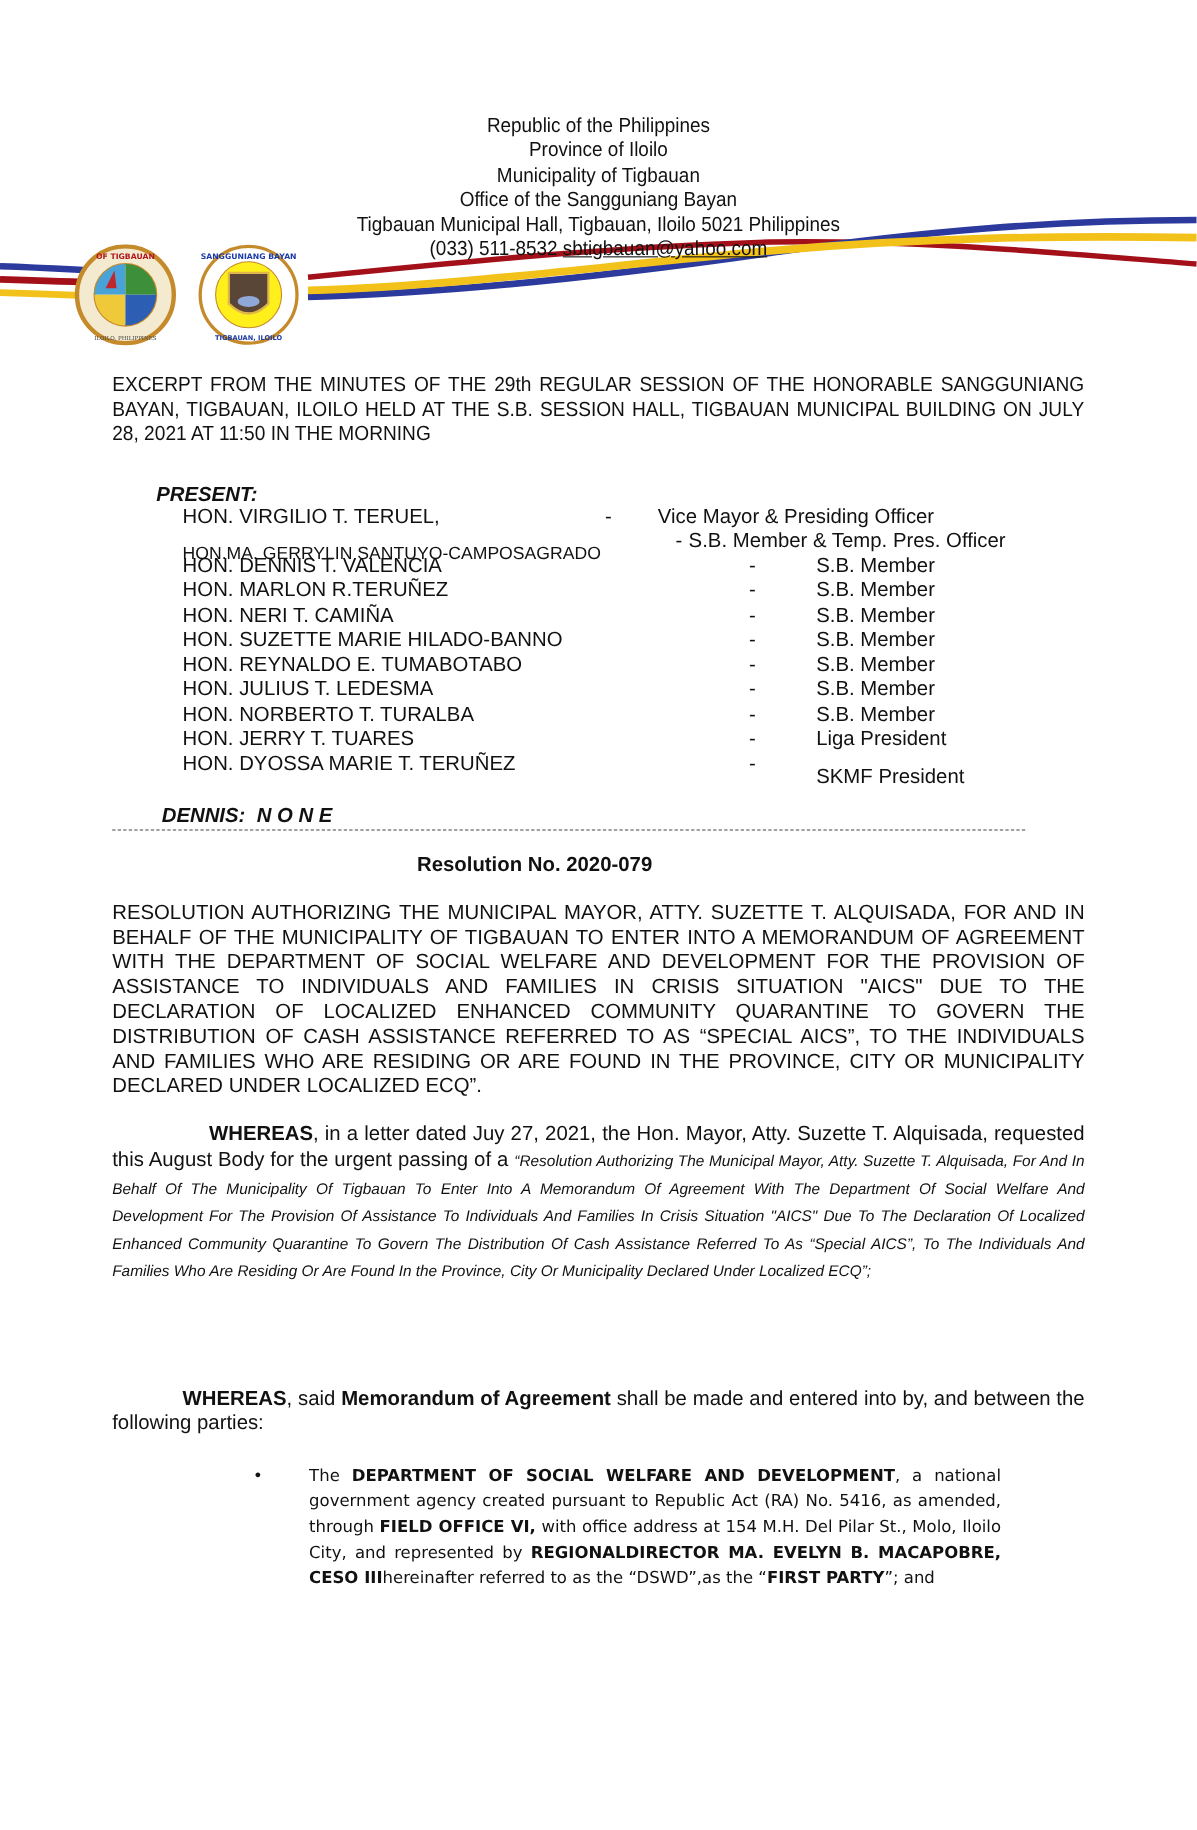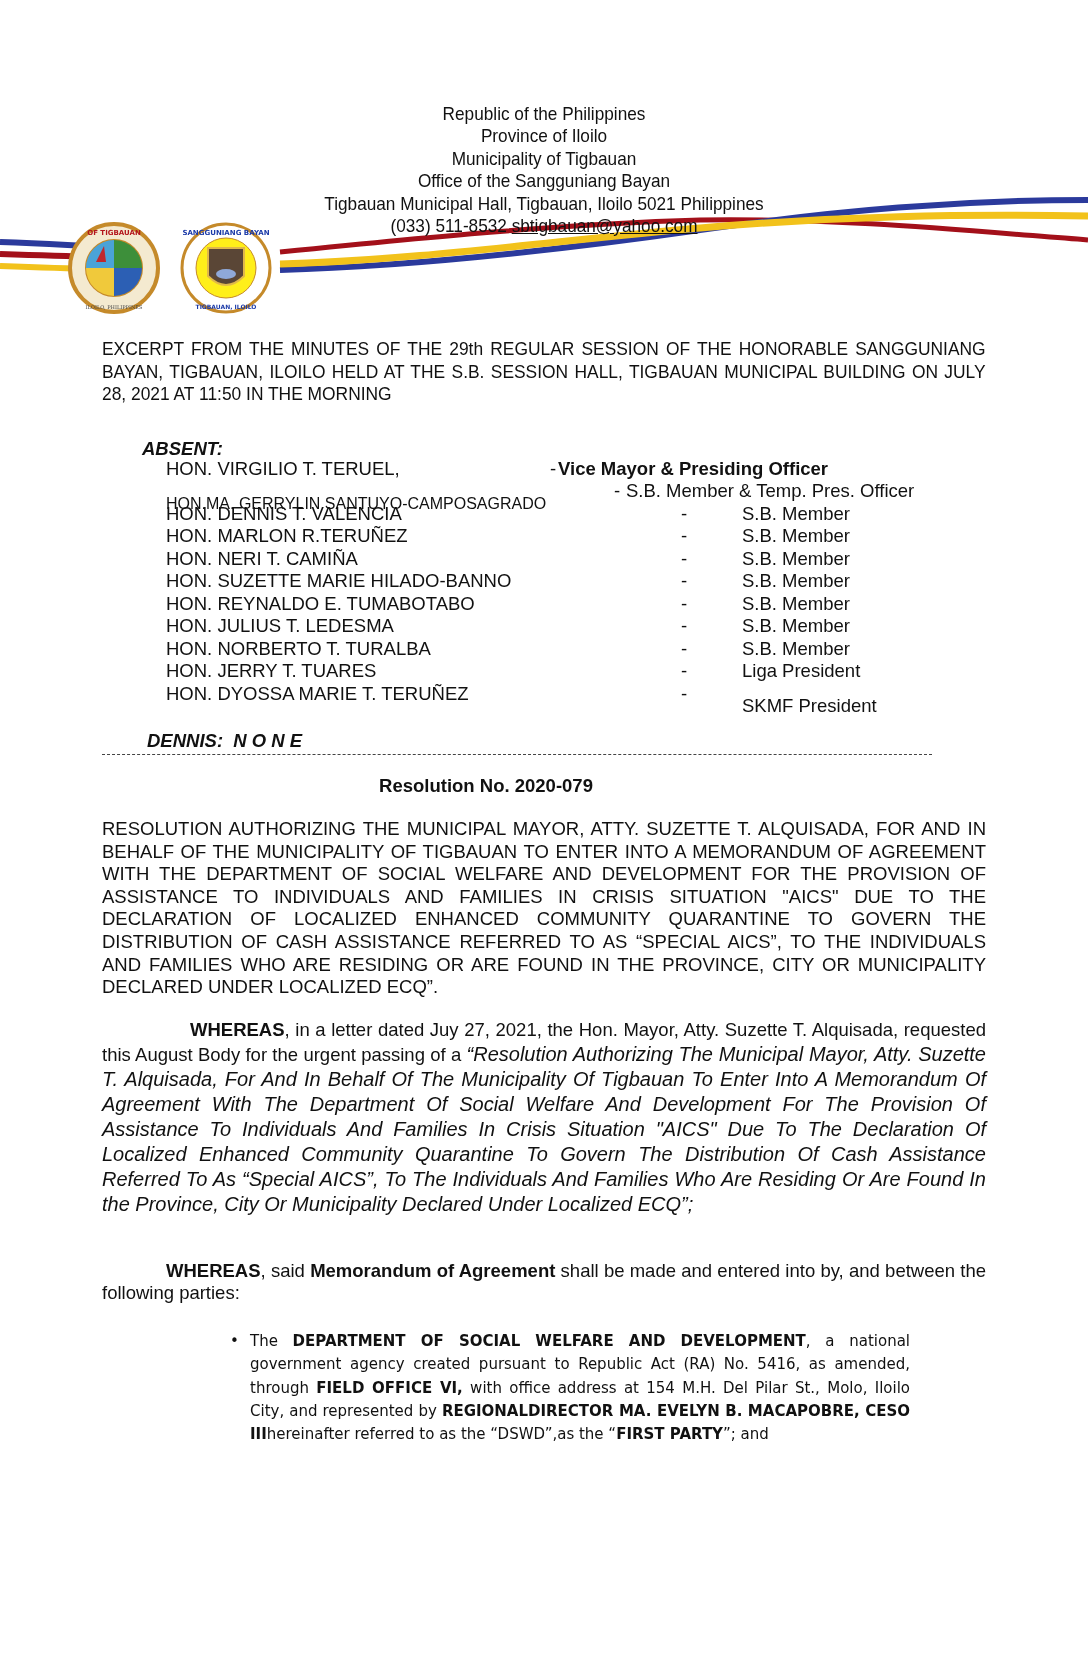--- a/index.html
+++ b/index.html
@@ -12,24 +12,24 @@
   .present-label { position: absolute; left: 142px; top: 438px; font-weight: bold; font-style: italic; font-size: 18.5px; }
   .att-row { position: absolute; left: 166px; font-size: 18.5px; height: 22px; white-space: nowrap; }
   .att-row .nm { position: absolute; left: 0; top: 0; white-space: nowrap; }
   .att-row .dash { position: absolute; top: 0; }
   .att-row .role { position: absolute; top: 0; white-space: nowrap; }
   .absent { position: absolute; left: 147px; top: 730px; font-weight: bold; font-style: italic; font-size: 18.5px; }
   .dashes { position: absolute; left: 102px; top: 754px; width: 830px; height: 2px; border-top: 1.5px dashed #444; }
   .res-no { position: absolute; left: 0; top: 775px; width: 972px; text-align: center; font-weight: bold; font-size: 18.5px; }
   .res-title { position: absolute; left: 102px; top: 818px; width: 884px; font-size: 18.5px; line-height: 22.6px; text-align: justify; }
   .para { position: absolute; left: 102px; width: 884px; font-size: 18.5px; line-height: 24px; text-align: justify; }
-  .para i { font-size: 20px; }
+  .para i { font-size: 14px; }
   .bullet-wrap { position: absolute; left: 232px; top: 1330px; width: 678px; font-family: "DejaVu Sans", sans-serif; font-size: 15px; line-height: 23.3px; text-align: justify; }
   .bullet-dot { position: absolute; left: -2px; top: 0; font-size: 15px; }
-  .bullet-text { margin-left: 18px; }
+  .bullet-text { margin-left: 49px; }
 </style>
 </head>
 <body>
 
 <svg class="ribbon" viewBox="0 0 1088 120" preserveAspectRatio="none">
   <path d="M0,62 C60,64 120,68 150,70" stroke="#2b3a9c" stroke-width="6" fill="none"></path>
   <path d="M0,74 C60,76 120,78 150,78" stroke="#a3101a" stroke-width="6" fill="none"></path>
   <path d="M0,86 C60,88 120,90 150,92" stroke="#f2c21b" stroke-width="6" fill="none"></path>
   <path d="M280,72 C420,58 560,44 700,40 C840,38 960,50 1088,60" stroke="#a3101a" stroke-width="5" fill="none"></path>
   <path d="M280,90 C420,86 560,70 700,50 C840,30 960,20 1088,20" stroke="#2b3a9c" stroke-width="6" fill="none"></path>
@@ -63,27 +63,27 @@
   <circle cx="54" cy="46" r="44" fill="#ffffff" stroke="#c58a2a" stroke-width="3"></circle>
   <circle cx="54" cy="46" r="30" fill="#ffef1a" stroke="#c58a2a" stroke-width="1"></circle>
   <path d="M36,26 L72,26 L72,54 Q54,72 36,54 Z" fill="#5a4636" stroke="#e0b84a" stroke-width="2"></path>
   <ellipse cx="54" cy="52" rx="10" ry="5" fill="#8fa8d8"></ellipse>
   <text x="54" y="13" font-size="7" text-anchor="middle" fill="#1b3aa8" font-family="DejaVu Sans, sans-serif" font-weight="bold">SANGGUNIANG BAYAN</text>
   <text x="54" y="87" font-size="6" text-anchor="middle" fill="#1b3aa8" font-family="DejaVu Sans, sans-serif" font-weight="bold">TIGBAUAN, ILOILO</text>
 </svg>
 
 <div class="excerpt">EXCERPT FROM THE MINUTES OF THE 29th REGULAR SESSION OF THE HONORABLE SANGGUNIANG BAYAN, TIGBAUAN, ILOILO HELD AT THE S.B. SESSION HALL, TIGBAUAN MUNICIPAL BUILDING ON JULY 28, 2021 AT 11:50  IN THE MORNING</div>
 
-<div class="present-label">ABSENT:</div>
+<div class="present-label">PRESENT:</div>
 
 <div id="attendance-list">
     <div class="att-row" style="top: 458px;">
       <span class="nm">HON. VIRGILIO T. TERUEL,</span>
       <span class="dash" style="left: 384px;">-</span>
-      <span class="role" style="left: 392px; font-weight: bold;">Vice Mayor &amp; Presiding Officer</span>
+      <span class="role" style="left: 432px;">Vice Mayor &amp; Presiding Officer</span>
     </div>
     <div class="att-row" style="top: 480px;">
       <span class="nm" style="font-size: 16px; top: 15px;">HON.MA. GERRYLIN SANTUYO-CAMPOSAGRADO</span>
       <span class="dash" style="left: 448px;">-</span>
       <span class="role" style="left: 460px; text-align: center;">S.B. Member &amp; Temp. Pres. Officer</span>
     </div>
     <div class="att-row" style="top: 503px;">
       <span class="nm">HON. DENNIS T. VALENCIA</span>
       <span class="dash" style="left: 515px;">-</span>
       <span class="role" style="left: 576px;">S.B. Member</span>

